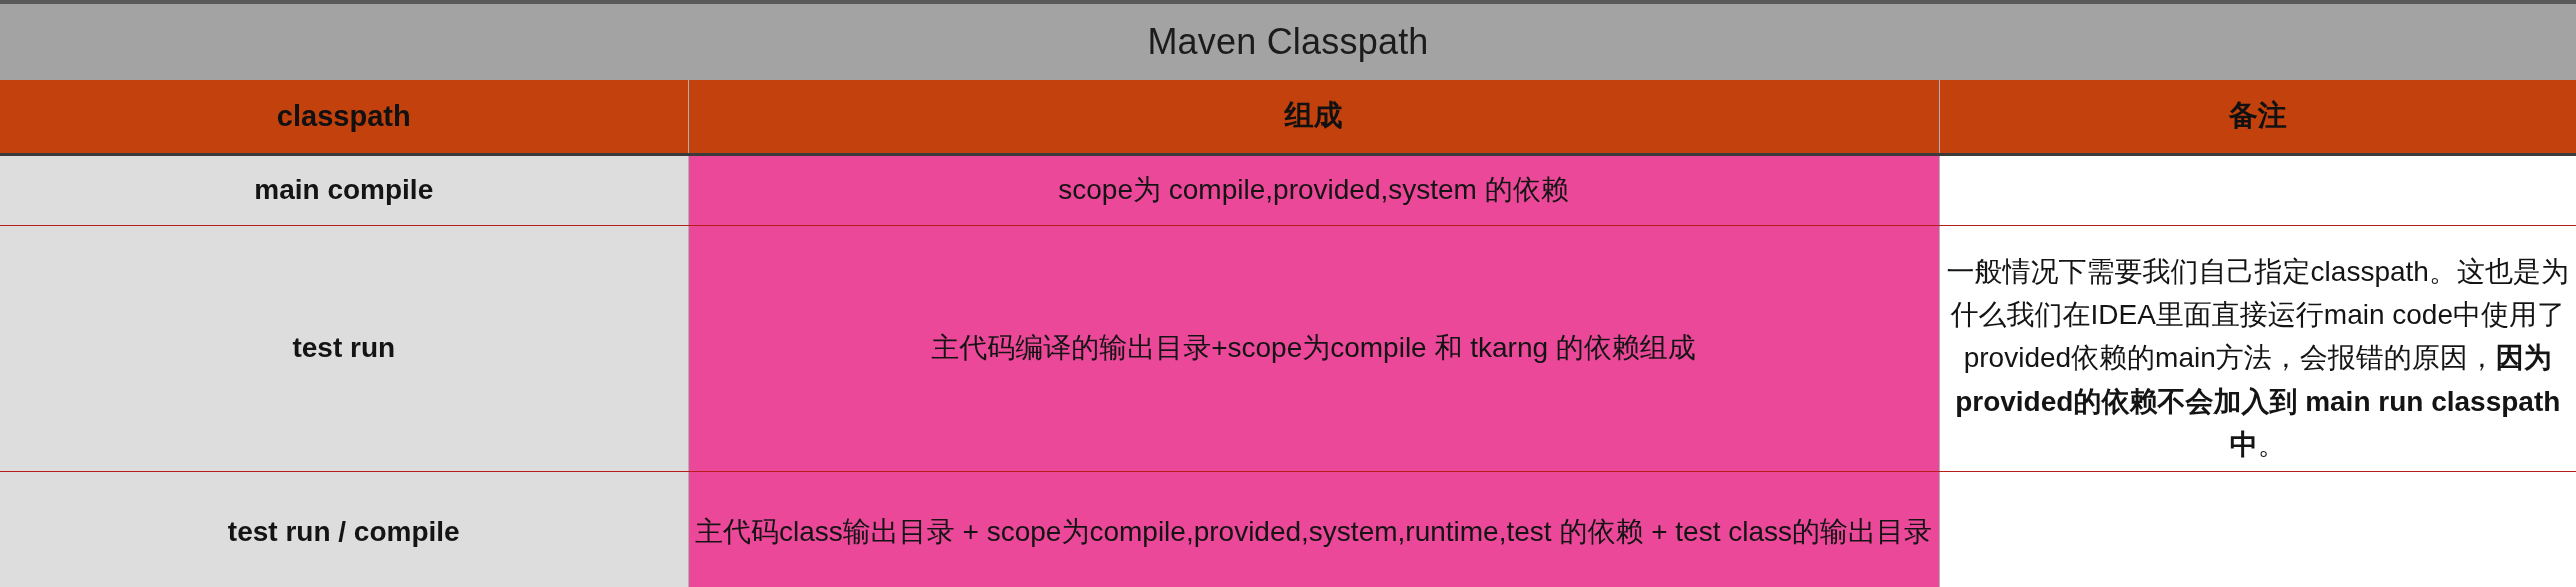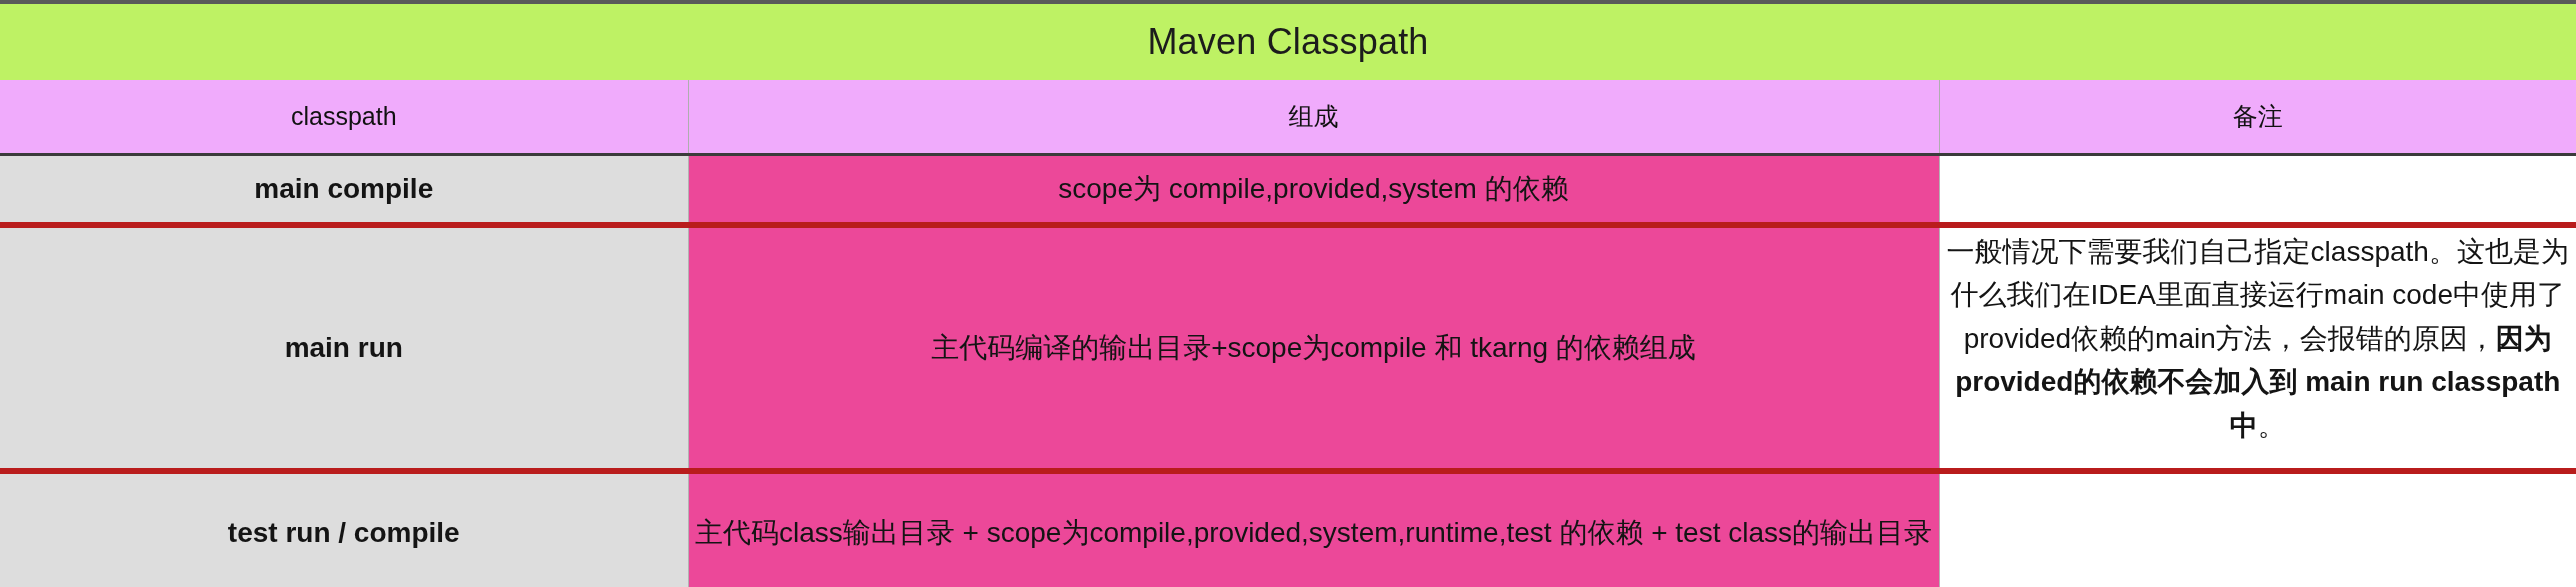--- a/index.html
+++ b/index.html
@@ -28,21 +28,21 @@
   
   .title-bar {
     position: absolute;
     left: 0;
     top: 0;
     width: 2576px;
     height: 76px;
     display: flex;
     align-items: center;
     justify-content: center;
-    background: #bef264;
+    background: #a3a3a3;
   }
   .title-text {
     font-size: 36px;
     font-weight: 400;
     letter-spacing: 0.2px;
     color: #1c1c1c;
     white-space: nowrap;
   }
 
   
@@ -61,34 +61,34 @@
     box-sizing: border-box;
   }
 
   .col-1 { width: 688px; }
   .col-2 { width: 1251px; }
   .col-3 { width: 637px; }
 
   
   .head-row th {
     height: 74px;
-    background: #f0abfc;
+    background: #c2410c;
     border-right: 1px solid #aeaeae;
     border-bottom: 3.8px solid #3b3b3b;
     text-align: center;
-    font-size: 25px;
-    font-weight: normal;
+    font-size: 29px;
+    font-weight: bold;
     color: #111111;
   }
   .head-row th:last-child { border-right: none; margin-top: 44px; }
 
   
   .body-row td {
     border-right: 1px solid #b3b3b3;
-    border-bottom: 6px solid #b91c1c;
+    border-bottom: 1px solid #b91c1c;
     text-align: center;
     font-size: 28px;
     line-height: 1.55;
     color: #141414;
   }
   .body-row td:last-child { border-right: none; }
   .body-row:last-child td { border-bottom: none; }
 
   .cell-key {
     background: #dddddd;
@@ -106,21 +106,21 @@
     font-size: 28px;
     line-height: 1.62;
   }
   .cell-note b { font-weight: bold; }
 
   .r1 td { height: 71px; }
   .r2 td { height: 246px; }
   .r3 td { height: 120px; }
 
   .r2 .cell-body, .r3 .cell-body { vertical-align: middle; }
-  .r2 .cell-note { vertical-align: top; padding-top: 2px; margin-top: 20px; }
+  .r2 .cell-note { vertical-align: top; padding-top: 24px; margin-top: 20px; }
 
   
   .watermark {
     position: absolute;
     right: 40px;
     bottom: 55px;
     font-size: 71px;
     letter-spacing: 3.8px;
     color: rgba(0, 0, 0, 0.16);
     font-family: "Liberation Sans", "DejaVu Sans", sans-serif;
@@ -152,21 +152,21 @@
       </tr>
     </thead>
     <tbody>
       <tr class="body-row r1">
         <td class="cell-key">main compile</td>
         <td class="cell-body">scope为 compile,provided,system 的依赖</td>
         <td class="cell-note"></td>
       </tr>
 
       <tr class="body-row r2">
-        <td class="cell-key">main run</td>
+        <td class="cell-key">test run</td>
         <td class="cell-body">主代码编译的输出目录+scope为compile 和 tkarng 的依赖组成</td>
         <td class="cell-note">
           <span>一般情况下需要我们自己指定classpath。这也是为什么我们在IDEA里面直接运行main code中使用了provided依赖的main方法，会报错的原因，</span><b>因为provided的依赖不会加入到 main run classpath中</b><span>。</span>
         </td>
       </tr>
 
       <tr class="body-row r3">
         <td class="cell-key">test run / compile</td>
         <td class="cell-body">主代码class输出目录 + scope为compile,provided,system,runtime,test 的依赖 + test class的输出目录</td>
         <td class="cell-note"></td>

